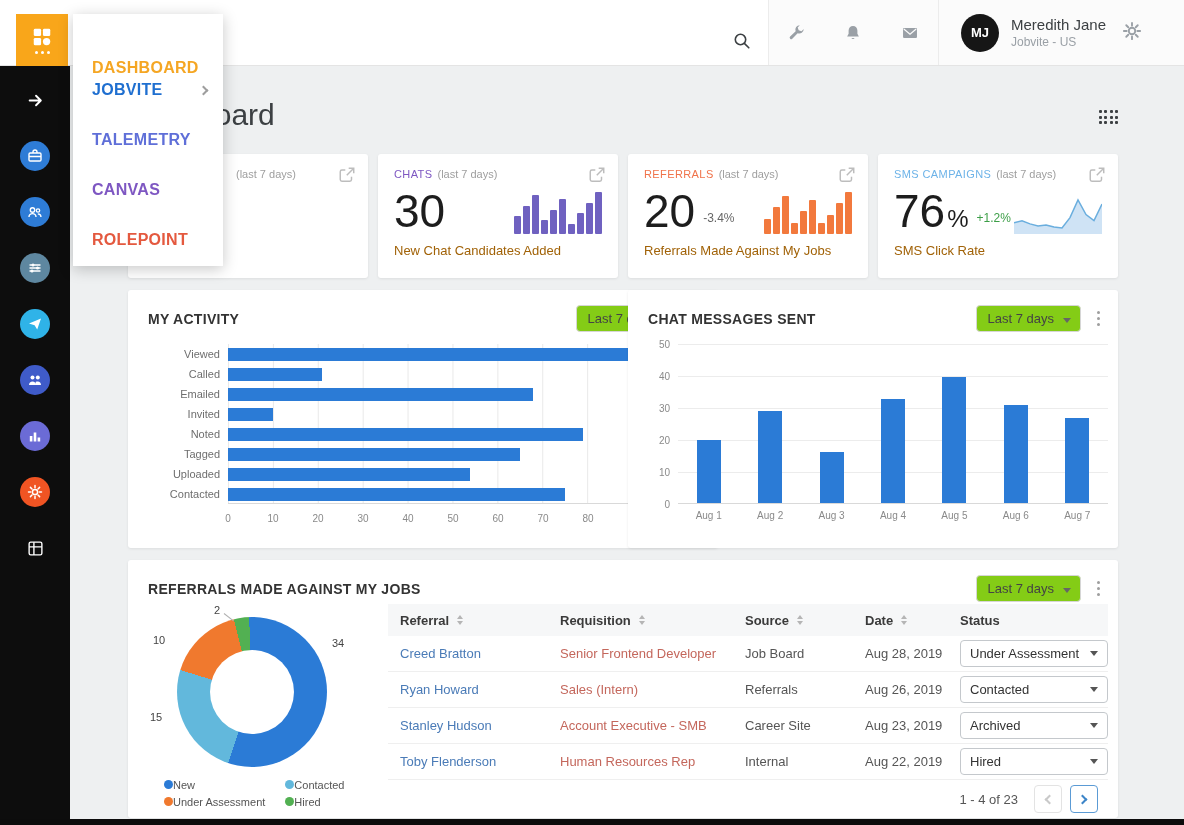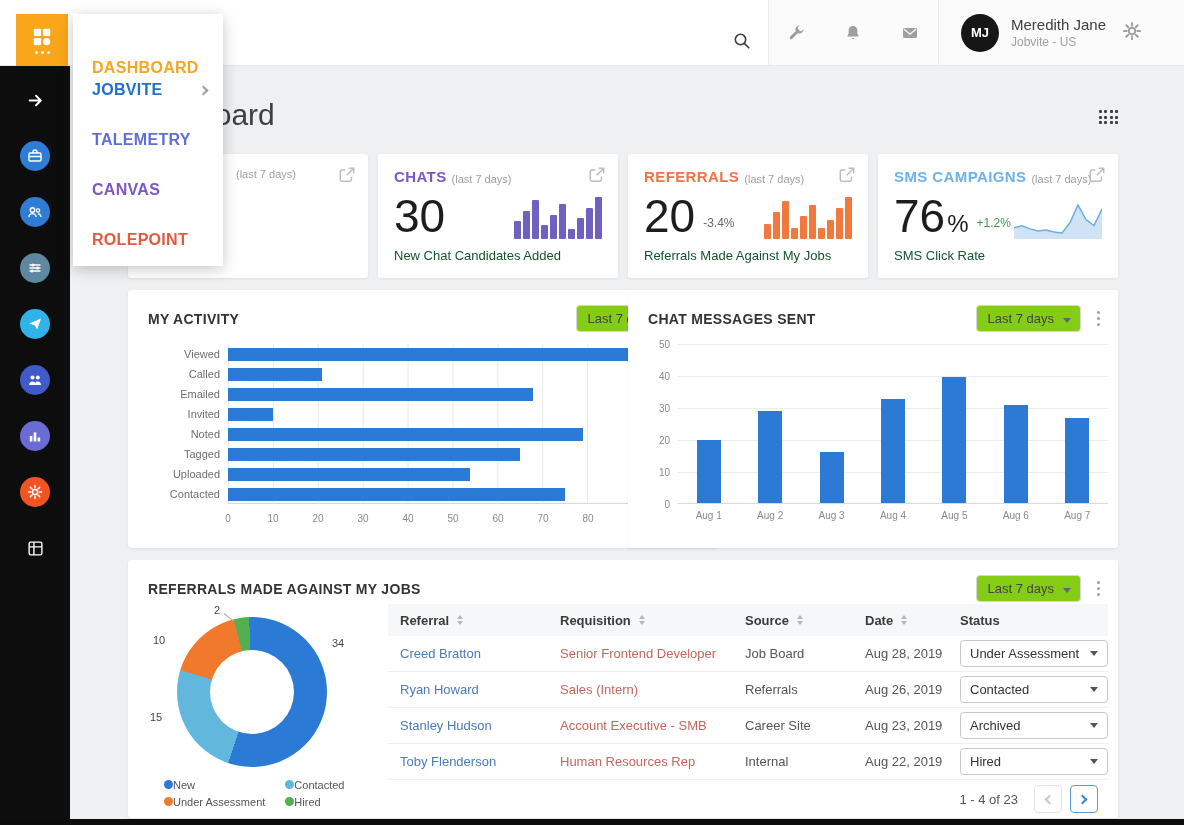--- a/index.html
+++ b/index.html
@@ -42,32 +42,32 @@
   
   .page-head{position:absolute;left:128px;top:98px;width:990px;display:flex;align-items:flex-start}
   .page-title{font-size:30px;font-weight:400;color:#3c4043}
   .apps-icon{margin-left:auto;margin-top:12px;display:grid;grid-template-columns:repeat(4,3px);grid-template-rows:repeat(3,3px);gap:2.5px;cursor:pointer}
   .apps-icon i{background:#3c4043;border-radius:1px}
 
   
   .stat-row{position:absolute;left:128px;top:154px;display:flex;gap:10px}
   .stat-card{width:240px;height:124px;background:#fff;border-radius:3px;box-shadow:0 1px 3px rgba(0,0,0,.08);position:relative}
   .stat-head{display:flex;align-items:flex-end;padding:14px 40px 0 16px}
-  .stat-title{font-size:15px;font-weight:700;letter-spacing:.4px;color:#9e9e9e;white-space:nowrap}
+  .stat-title{font-size:11px;font-weight:400;letter-spacing:.4px;color:#9e9e9e;white-space:nowrap}
   .stat-sub{font-size:11px;color:#9e9e9e;margin-left:5px;white-space:nowrap}
   .stat-card.covered .stat-sub{margin-left:92px}
   .ext-icon{position:absolute;right:12px;top:12px;width:18px;height:18px;color:#bdbdbd;cursor:pointer}
   .stat-body{display:flex;align-items:flex-end;padding:4px 16px 0;height:54px}
   .stat-value{font-size:46px;line-height:1;color:#1d1d1d}
   .stat-suffix{font-size:24px;line-height:1;color:#1d1d1d;margin:0 0 3px 2px}
   .stat-delta{font-size:12px;margin:0 0 9px 8px;color:#666}
   .spark{margin-left:auto;width:88px;height:42px;display:flex;align-items:flex-end;gap:2px;align-self:flex-end}
   .spark i{flex:1;display:block;border-radius:1px}
   .spark-area{display:block}
-  .stat-caption{padding:9px 16px 0;font-size:13px;color:#14532d;white-space:nowrap}
+  .stat-caption{padding:9px 16px 0;font-size:13px;color:#a16207;white-space:nowrap}
 
   
   .panel{position:absolute;background:#fff;border-radius:3px;box-shadow:0 1px 3px rgba(0,0,0,.08)}
   .panel.my-activity{left:128px;top:290px;width:590px;height:258px}
   .panel.chat-messages{left:628px;top:290px;width:490px;height:258px}
   .panel.referrals{left:128px;top:560px;width:990px;height:258px}
   .panel-head{display:flex;align-items:center;padding:13px 14px 0 20px;height:44px}
   .panel-title{font-size:14px;font-weight:700;color:#333;letter-spacing:.3px;flex:1}
   .range-select{position:relative;border:1px solid #d6d6d6;border-radius:4px;background:#84cc16;font-size:13px;color:#444;padding:5px 26px 5px 11px;cursor:pointer;white-space:nowrap}
   .range-select::after{content:'';position:absolute;right:9px;top:12px;border-left:4px solid transparent;border-right:4px solid transparent;border-top:5px solid #666}

